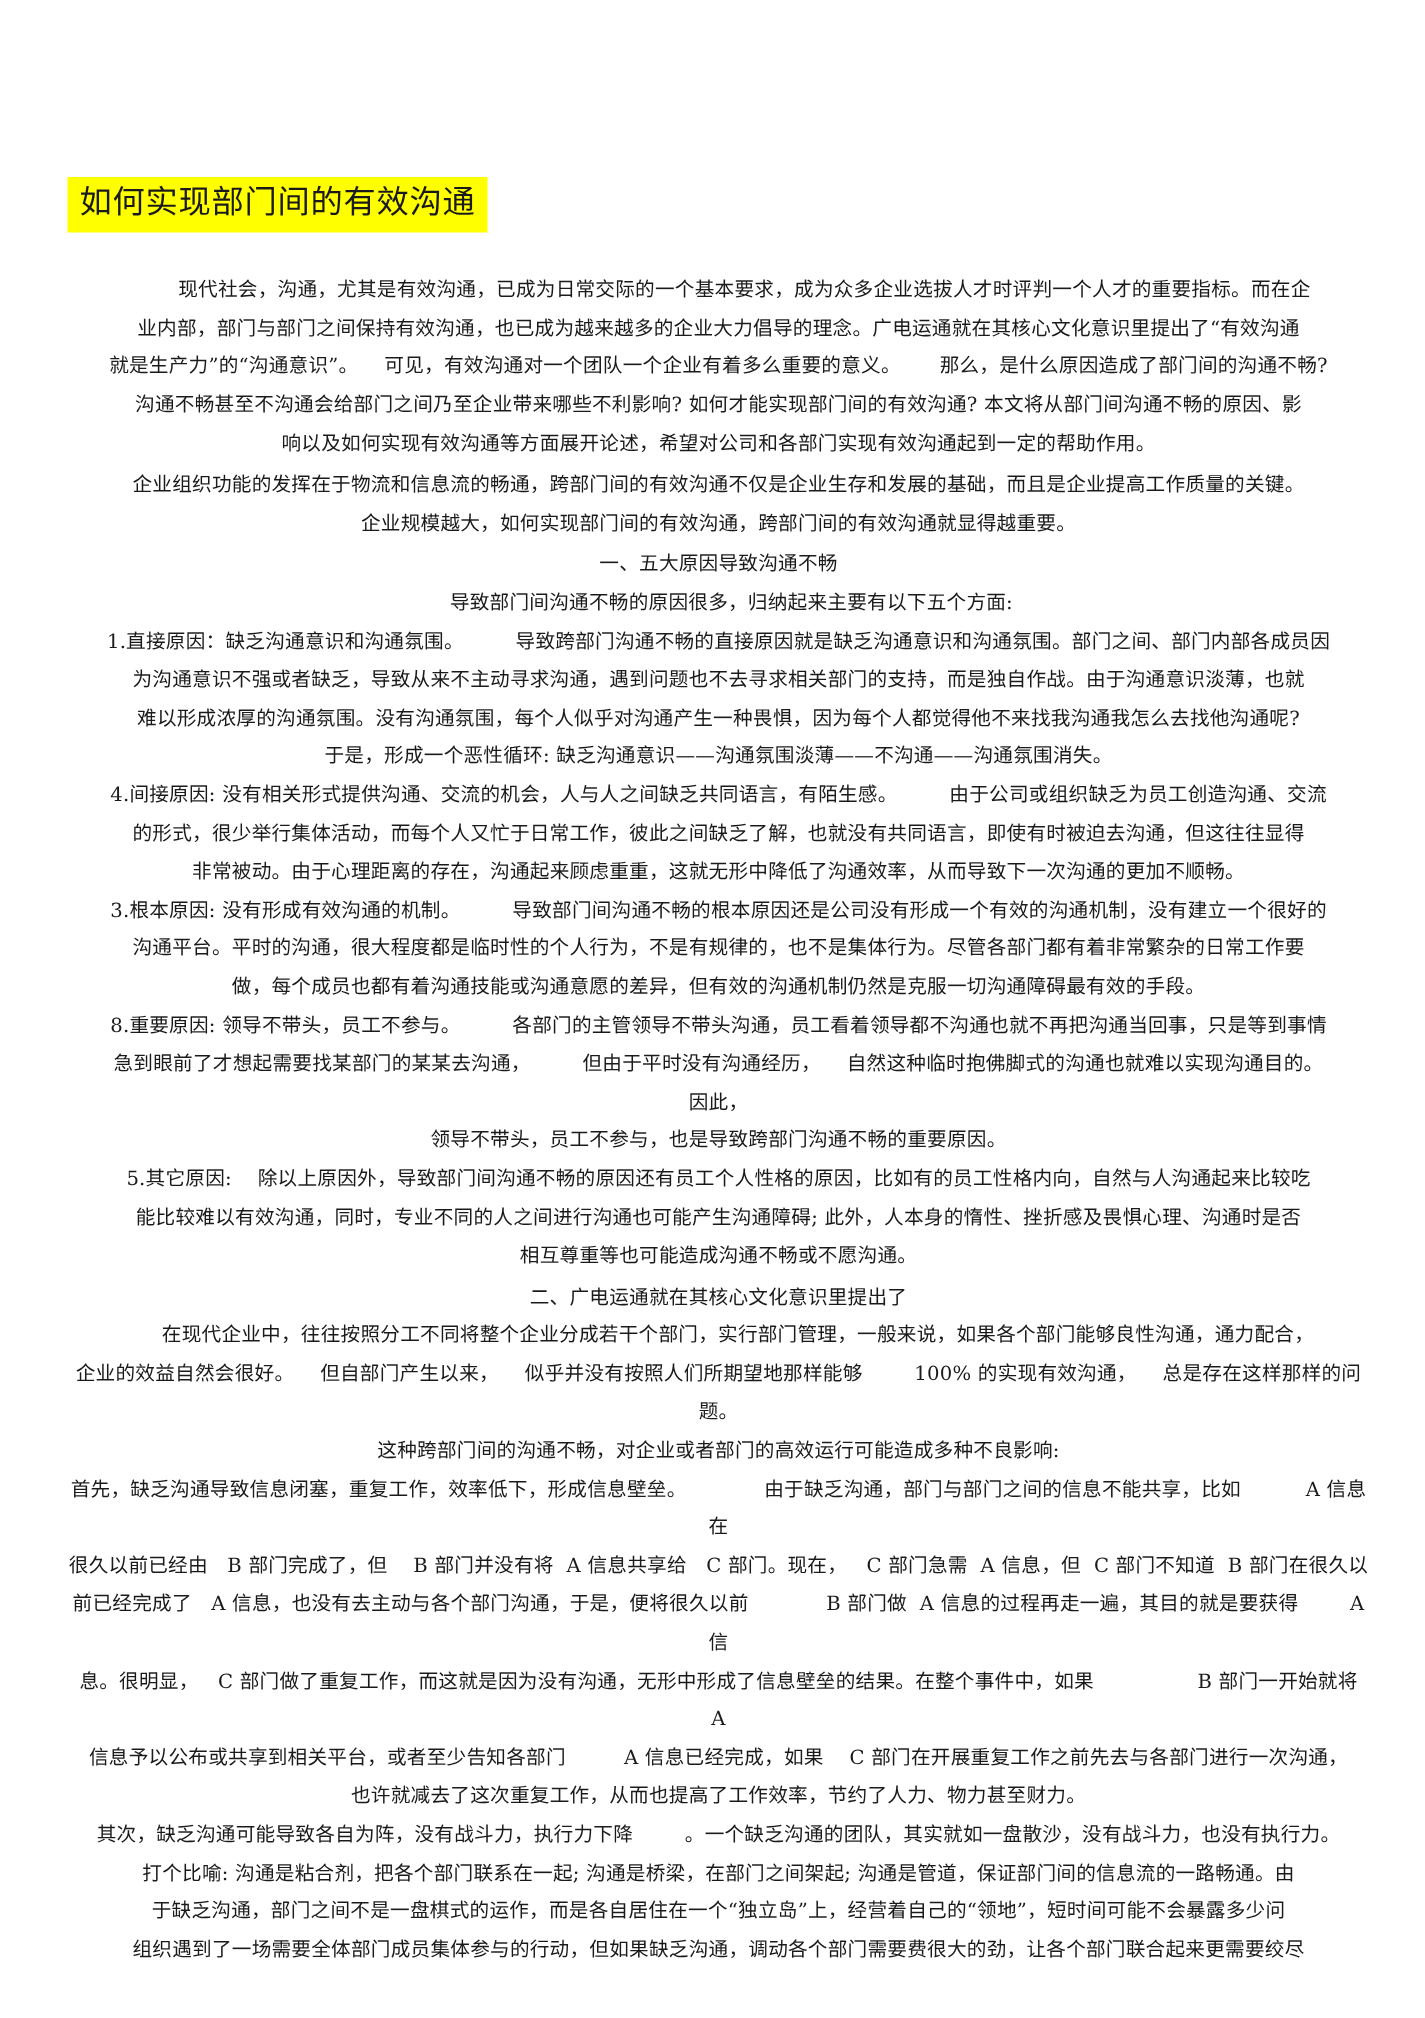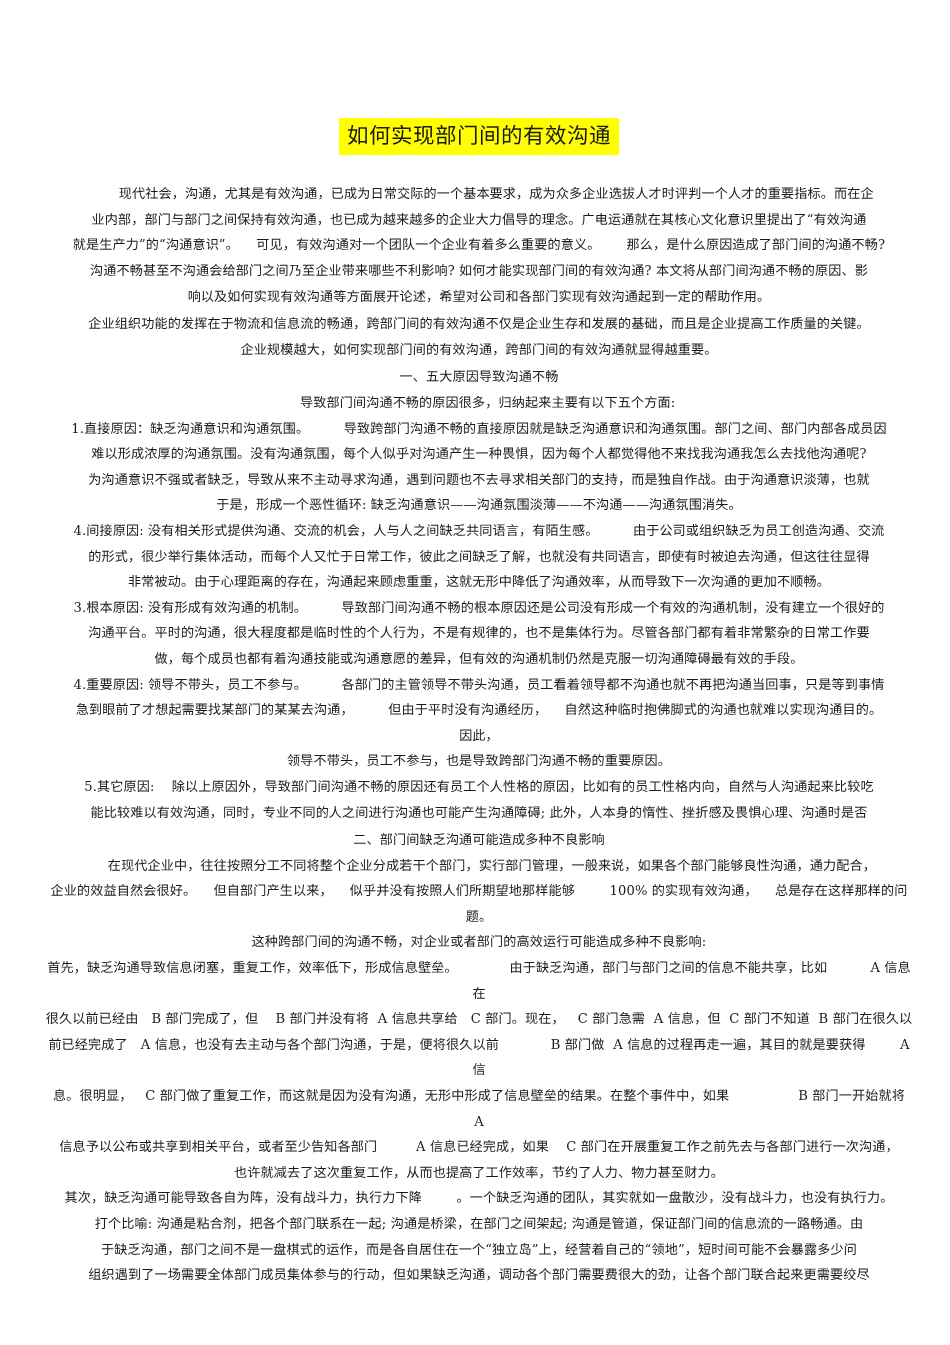--- a/index.html
+++ b/index.html
@@ -18,21 +18,21 @@
     font-family: "DejaVu Serif", "Liberation Serif", serif;
     color: #1a1a1a;
   }
   .page-body {
     position: absolute;
     left: 45px;
     top: 118px;
     width: 868px;
   }
   .doc-title {
-    text-align: center;
+    text-align: left;
     font-size: 21.5px;
     line-height: 1.5;
     font-weight: normal;
     margin: 0 0 26px 0;
     letter-spacing: 0.5px;
   }
   .doc-title .hl {
     background: #ffff00;
     padding: 2px 8px 3px 8px;
     display: inline-block;
@@ -62,36 +62,37 @@
         <p class="line">就是生产力”的“沟通意识”。    可见，有效沟通对一个团队一个企业有着多么重要的意义。      那么，是什么原因造成了部门间的沟通不畅?</p>
         <p class="line">沟通不畅甚至不沟通会给部门之间乃至企业带来哪些不利影响? 如何才能实现部门间的有效沟通? 本文将从部门间沟通不畅的原因、影</p>
         <p class="line">响以及如何实现有效沟通等方面展开论述，希望对公司和各部门实现有效沟通起到一定的帮助作用。</p>
         <div class="spacer-sm"></div>
         <p class="line">企业组织功能的发挥在于物流和信息流的畅通，跨部门间的有效沟通不仅是企业生存和发展的基础，而且是企业提高工作质量的关键。</p>
         <p class="line">企业规模越大，如何实现部门间的有效沟通，跨部门间的有效沟通就显得越重要。</p>
         <div class="spacer-sm"></div>
         <p class="line">一、五大原因导致沟通不畅</p>
         <p class="line">    导致部门间沟通不畅的原因很多，归纳起来主要有以下五个方面:</p>
         <p class="line">1.直接原因：缺乏沟通意识和沟通氛围。        导致跨部门沟通不畅的直接原因就是缺乏沟通意识和沟通氛围。部门之间、部门内部各成员因</p>
+        <p class="line">为沟通意识不强或者缺乏，导致从来不主动寻求沟通，遇到问题也不去寻求相关部门的支持，而是独自作战。由于沟通意识淡薄，也就</p>
         <p class="line">难以形成浓厚的沟通氛围。没有沟通氛围，每个人似乎对沟通产生一种畏惧，因为每个人都觉得他不来找我沟通我怎么去找他沟通呢?</p>
-        <p class="line">为沟通意识不强或者缺乏，导致从来不主动寻求沟通，遇到问题也不去寻求相关部门的支持，而是独自作战。由于沟通意识淡薄，也就</p>
         <p class="line">于是，形成一个恶性循环: 缺乏沟通意识——沟通氛围淡薄——不沟通——沟通氛围消失。</p>
         <p class="line">4.间接原因: 没有相关形式提供沟通、交流的机会，人与人之间缺乏共同语言，有陌生感。        由于公司或组织缺乏为员工创造沟通、交流</p>
         <p class="line">的形式，很少举行集体活动，而每个人又忙于日常工作，彼此之间缺乏了解，也就没有共同语言，即使有时被迫去沟通，但这往往显得</p>
         <p class="line">非常被动。由于心理距离的存在，沟通起来顾虑重重，这就无形中降低了沟通效率，从而导致下一次沟通的更加不顺畅。</p>
         <p class="line">3.根本原因: 没有形成有效沟通的机制。        导致部门间沟通不畅的根本原因还是公司没有形成一个有效的沟通机制，没有建立一个很好的</p>
         <p class="line">沟通平台。平时的沟通，很大程度都是临时性的个人行为，不是有规律的，也不是集体行为。尽管各部门都有着非常繁杂的日常工作要</p>
         <p class="line">做，每个成员也都有着沟通技能或沟通意愿的差异，但有效的沟通机制仍然是克服一切沟通障碍最有效的手段。</p>
-        <p class="line">4.重要原因: 领导不带头，员工不参与。        各部门的主管领导不带头沟通，员工看着领导都不沟通也就不再把沟通当回事，只是等到事情</p>
+        <p class="line">8.重要原因: 领导不带头，员工不参与。        各部门的主管领导不带头沟通，员工看着领导都不沟通也就不再把沟通当回事，只是等到事情</p>
         <p class="line">急到眼前了才想起需要找某部门的某某去沟通，        但由于平时没有沟通经历，    自然这种临时抱佛脚式的沟通也就难以实现沟通目的。            因此，</p>
         <p class="line">领导不带头，员工不参与，也是导致跨部门沟通不畅的重要原因。</p>
         <p class="line">5.其它原因:    除以上原因外，导致部门间沟通不畅的原因还有员工个人性格的原因，比如有的员工性格内向，自然与人沟通起来比较吃</p>
         <p class="line">能比较难以有效沟通，同时，专业不同的人之间进行沟通也可能产生沟通障碍; 此外，人本身的惰性、挫折感及畏惧心理、沟通时是否</p>
+        <p class="line">相互尊重等也可能造成沟通不畅或不愿沟通。</p>
         <div class="spacer-sm"></div>
-        <p class="line">二、部门间缺乏沟通可能造成多种不良影响</p>
+        <p class="line">二、广电运通就在其核心文化意识里提出了</p>
         <p class="line">      在现代企业中，往往按照分工不同将整个企业分成若干个部门，实行部门管理，一般来说，如果各个部门能够良性沟通，通力配合，</p>
         <p class="line">企业的效益自然会很好。    但自部门产生以来，    似乎并没有按照人们所期望地那样能够        100% 的实现有效沟通，    总是存在这样那样的问题。</p>
         <p class="line">这种跨部门间的沟通不畅，对企业或者部门的高效运行可能造成多种不良影响:</p>
         <p class="line">首先，缺乏沟通导致信息闭塞，重复工作，效率低下，形成信息壁垒。            由于缺乏沟通，部门与部门之间的信息不能共享，比如          A 信息在</p>
         <p class="line">很久以前已经由   B 部门完成了，但    B 部门并没有将  A 信息共享给   C 部门。现在，   C 部门急需  A 信息，但  C 部门不知道  B 部门在很久以</p>
         <p class="line">前已经完成了   A 信息，也没有去主动与各个部门沟通，于是，便将很久以前            B 部门做  A 信息的过程再走一遍，其目的就是要获得        A 信</p>
         <p class="line">息。很明显，   C 部门做了重复工作，而这就是因为没有沟通，无形中形成了信息壁垒的结果。在整个事件中，如果                B 部门一开始就将   A</p>
         <p class="line">信息予以公布或共享到相关平台，或者至少告知各部门         A 信息已经完成，如果    C 部门在开展重复工作之前先去与各部门进行一次沟通，</p>
         <p class="line">也许就减去了这次重复工作，从而也提高了工作效率，节约了人力、物力甚至财力。</p>
         <p class="line">其次，缺乏沟通可能导致各自为阵，没有战斗力，执行力下降        。一个缺乏沟通的团队，其实就如一盘散沙，没有战斗力，也没有执行力。</p>

